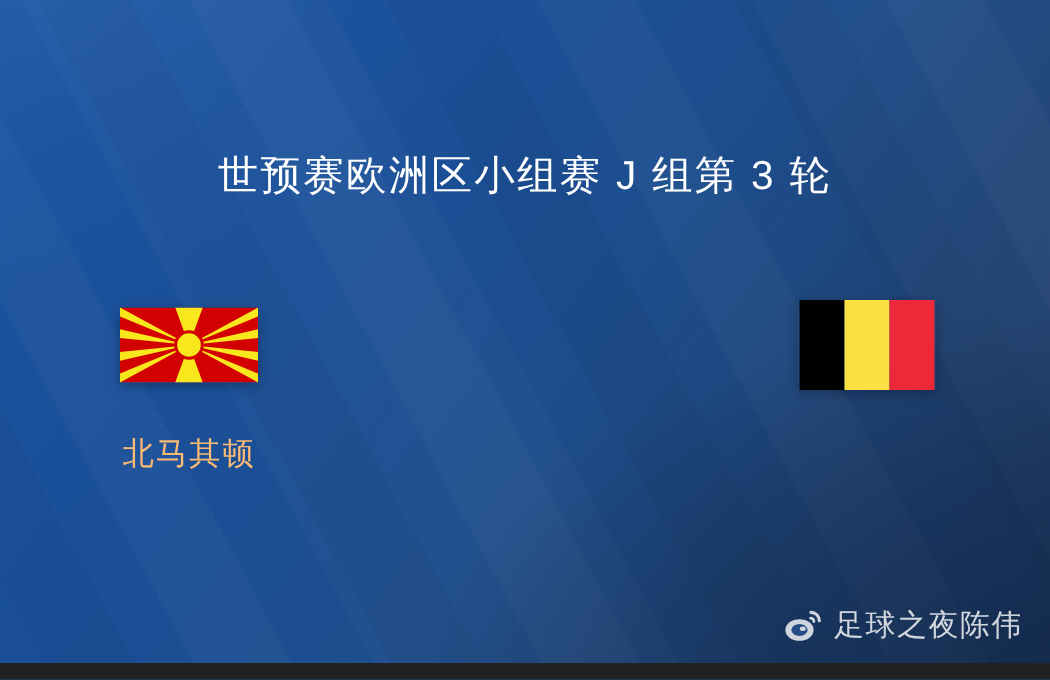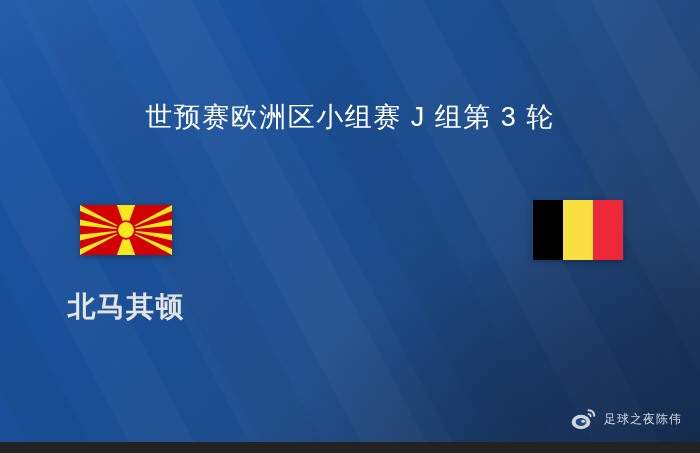--- a/index.html
+++ b/index.html
@@ -107,41 +107,41 @@
   }
   .flag {
     display: block;
     box-shadow: 0 2px 7px rgba(0,0,0,0.30);
   }
   .flag-mk { width: 92px; height: 50px; }
   .flag-be { width: 92px; height: 60px; }
 
   .team-name {
     margin-top: 24px;
-    color: #e5e5e5;
-    font-size: 28px;
-    font-weight: 700;
+    color: #fdba74;
+    font-size: 21px;
+    font-weight: 400;
     letter-spacing: 1.2px;
     white-space: nowrap;
   }
 
   
   .watermark {
     position: absolute;
     right: 18px;
     bottom: 12px;
     display: flex;
     align-items: center;
     gap: 7px;
     opacity: 0.80;
   }
   .watermark svg { display: block; }
   .watermark-text {
     color: #ffffff;
-    font-size: 12px;
+    font-size: 20px;
     letter-spacing: 1px;
     white-space: nowrap;
   }
 </style>
 </head>
 <body>
 
 <div id="stage">
 
   <div class="bg-base"></div>

